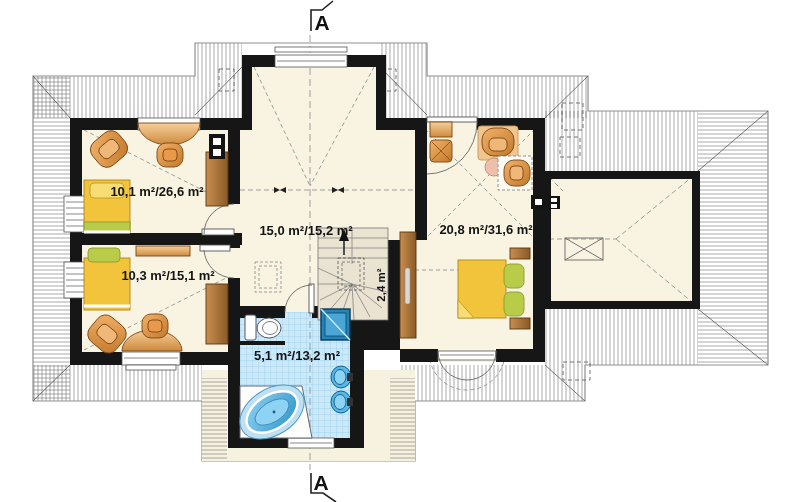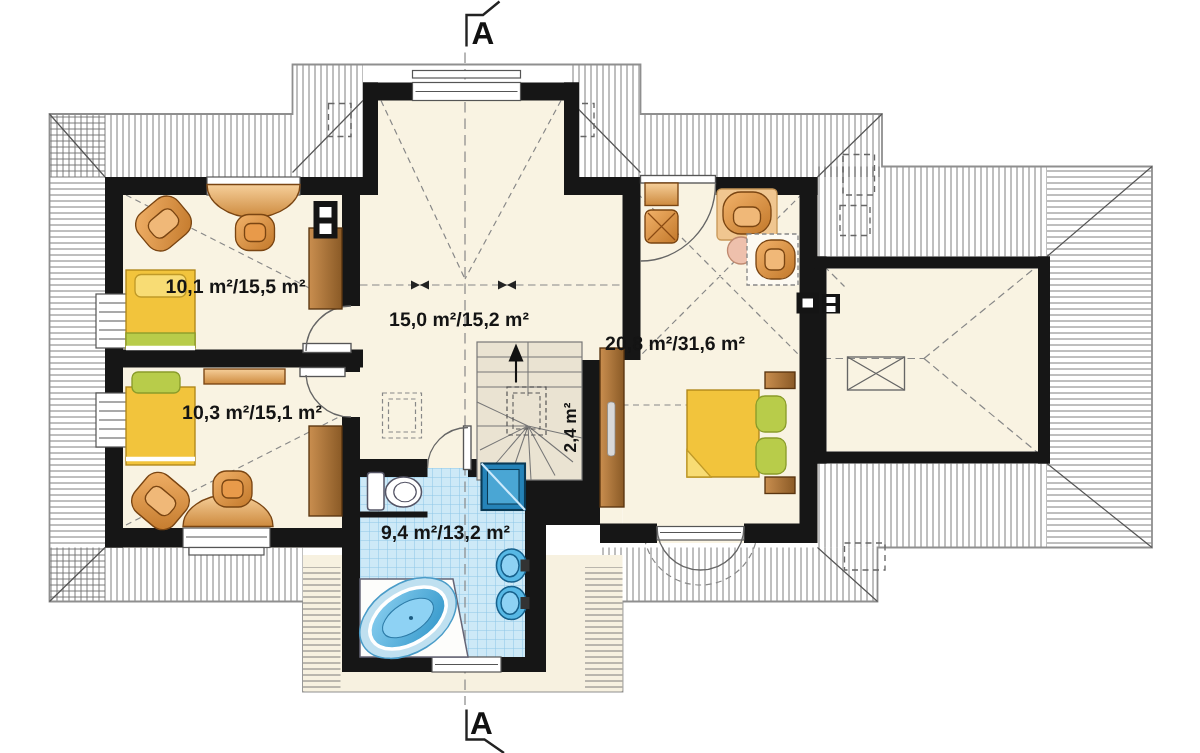--- a/index.html
+++ b/index.html
@@ -298,21 +298,21 @@
   <rect x="565" y="238" width="38" height="22"></rect>
   <path d="M565,238 L603,260 M565,260 L603,238"></path>
 </g>
 
 <g fill="none" stroke="#222" stroke-width="1.6">
   <path d="M333,1 L322,10 H311 V31"></path>
   <path d="M311,473 V493 H323 L336,502"></path>
 </g>
 </svg>
 
-<div class="lbl" style="left:157px;top:191px">10,1 m²/15,5 m²</div>
+<div class="lbl" style="left:157px;top:191px">10,1 m²/26,6 m²</div>
 <div class="lbl" style="left:168px;top:275px">10,3 m²/15,1 m²</div>
-<div class="lbl" style="left:306px;top:213px">15,0 m²/15,2 m²</div>
-<div class="lbl" style="left:450px;top:229px">20,8 m²/31,6 m²</div>
-<div class="lbl" style="left:297px;top:355px">9,4 m²/13,2 m²</div>
+<div class="lbl" style="left:306px;top:230px">15,0 m²/15,2 m²</div>
+<div class="lbl" style="left:486px;top:229px">20,8 m²/31,6 m²</div>
+<div class="lbl" style="left:297px;top:355px">5,1 m²/13,2 m²</div>
 <div class="lbl rot small" style="left:381px;top:285px">2,4 m²</div>
 <div class="marker" style="left:322px;top:23px">A</div>
 <div class="marker" style="left:321px;top:483px">A</div>
 </div>
 
 </body></html>

